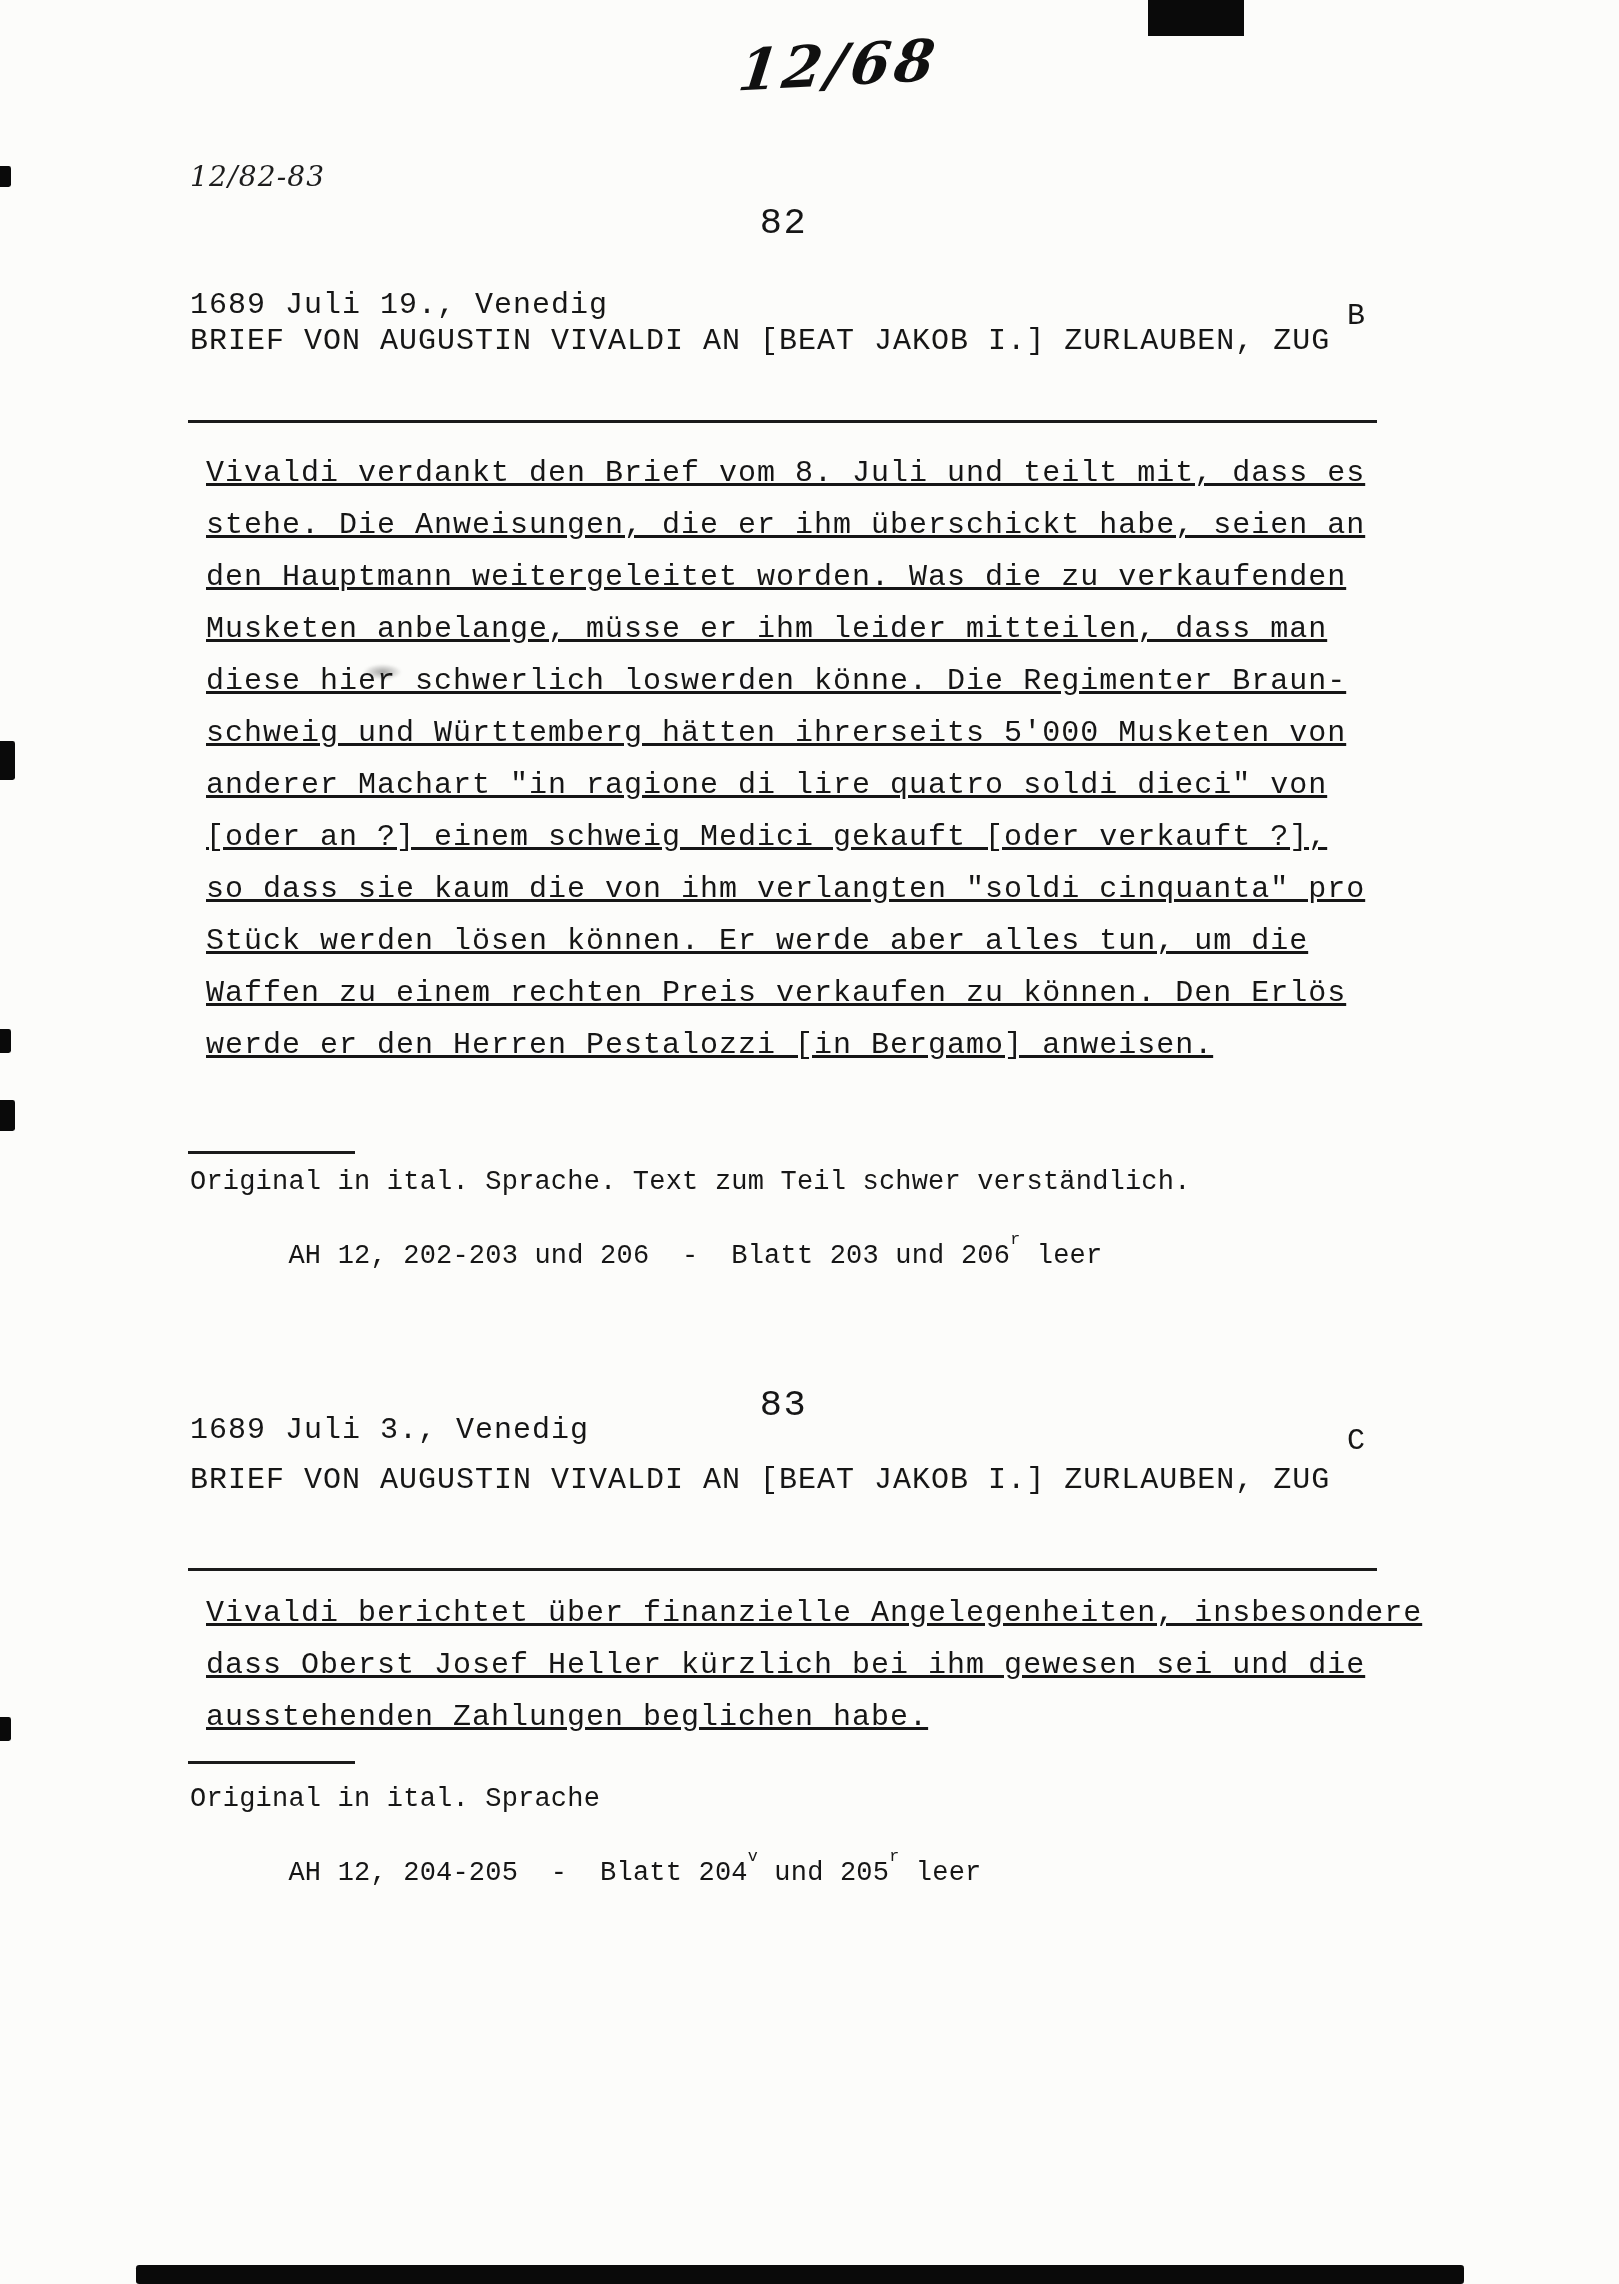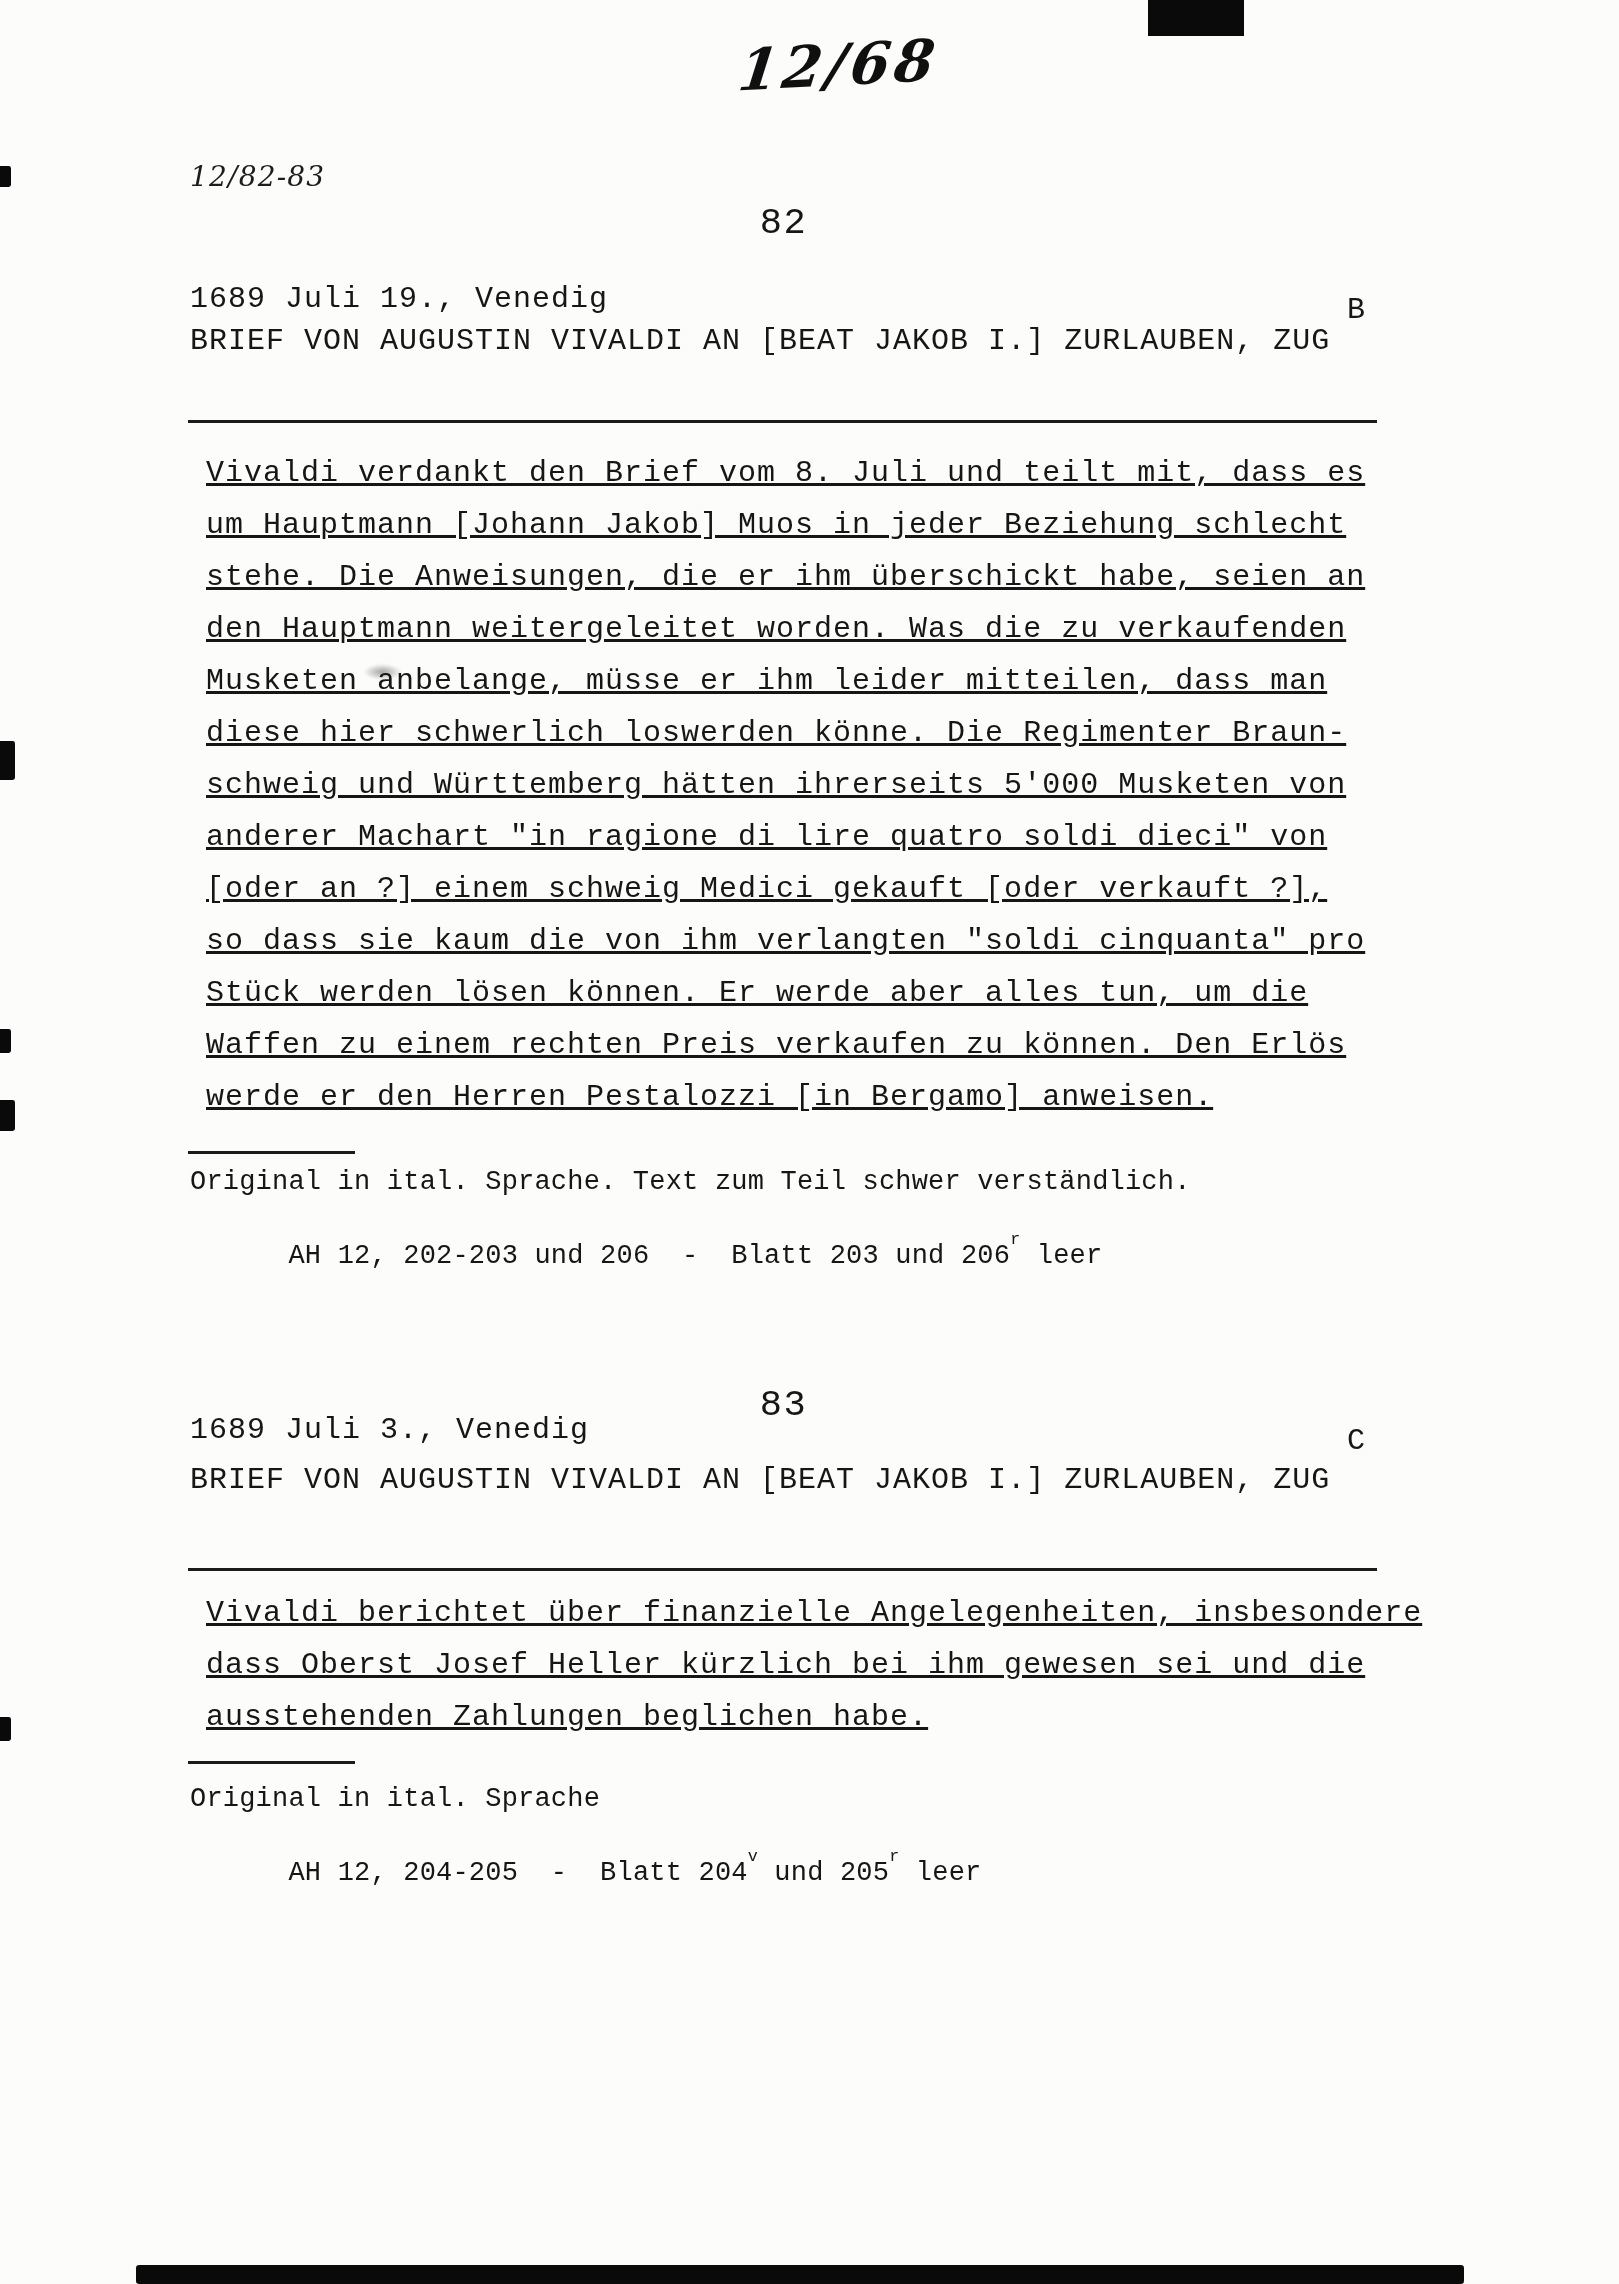--- a/index.html
+++ b/index.html
@@ -53,21 +53,21 @@
   
   .art{position:absolute;background:#0a0a0a;}
   .edge{border-radius:0 2.4px 2.4px 0;}
   .smudge{
     position:absolute;left:363px;top:664px;width:39px;height:16px;
     background:radial-gradient(ellipse at center,rgba(70,70,70,.5),rgba(120,120,120,0) 70%);
     filter:blur(0.8px);
   }
   
   #num82{top:202px;}
-  #date82{top:282px;}
+  #date82{top:288px;}
   #title82{top:324px;}
   #rule82{top:420px;}
   #body82{top:447px;}
   #srule82{top:1151px;}
   #src82{top:1167px;}
   #arc82{top:1211px;}
   #num83{top:1353px;margin-top:31px;}
   #date83{top:1413px;}
   #title83{top:1463px;}
   #rule83{top:1568px;}
@@ -97,21 +97,20 @@
     <div class="entry-number" id="num82">82</div>
     <div class="row" id="date82">
       <span>1689 Juli 19., Venedig</span>
       <span class="marginal">B</span>
     </div>
     <div class="t" id="title82">BRIEF VON AUGUSTIN VIVALDI AN [BEAT JAKOB I.] ZURLAUBEN, ZUG</div>
     <div class="rule" id="rule82"></div>
 
     <div class="bodyblock" id="body82">
       <div class="line">Vivaldi verdankt den Brief vom 8. Juli und teilt mit, dass es</div>
-      <div class="line">um Hauptmann [Johann Jakob] Muos in jeder Beziehung schlecht</div>
       <div class="line">stehe. Die Anweisungen, die er ihm überschickt habe, seien an</div>
       <div class="line">den Hauptmann weitergeleitet worden. Was die zu verkaufenden</div>
       <div class="line">Musketen anbelange, müsse er ihm leider mitteilen, dass man</div>
       <div class="line">diese hier schwerlich loswerden könne. Die Regimenter Braun-</div>
       <div class="line">schweig und Württemberg hätten ihrerseits 5'000 Musketen von</div>
       <div class="line">anderer Machart "in ragione di lire quatro soldi dieci" von</div>
       <div class="line">[oder an ?] einem schweig Medici gekauft [oder verkauft ?],</div>
       <div class="line">so dass sie kaum die von ihm verlangten "soldi cinquanta" pro</div>
       <div class="line">Stück werden lösen können. Er werde aber alles tun, um die</div>
       <div class="line">Waffen zu einem rechten Preis verkaufen zu können. Den Erlös</div>

